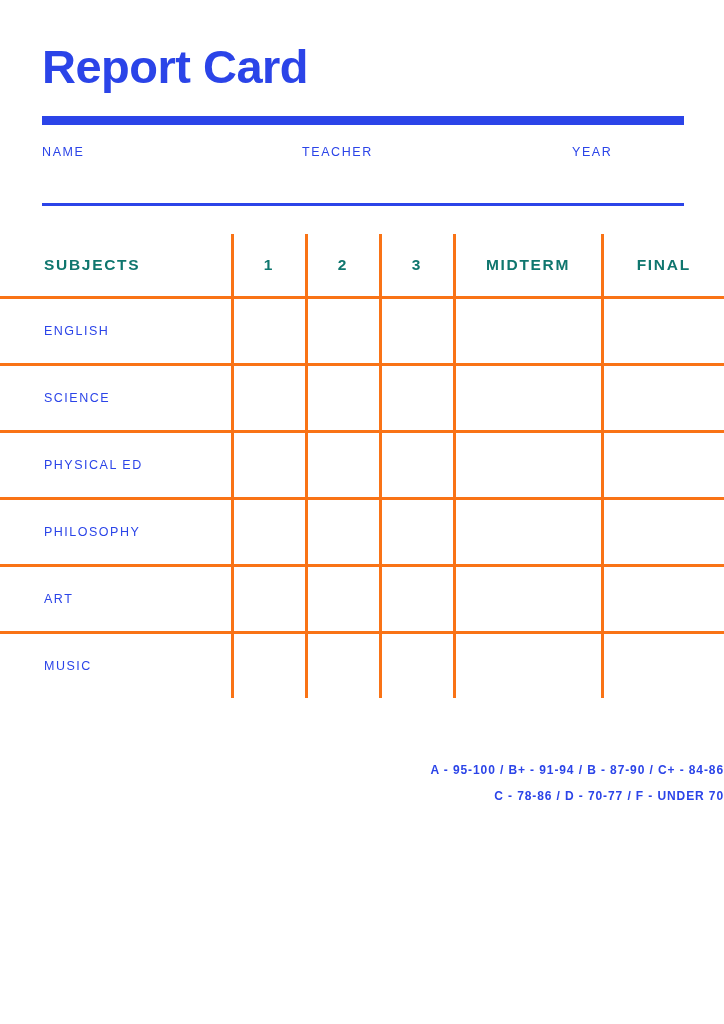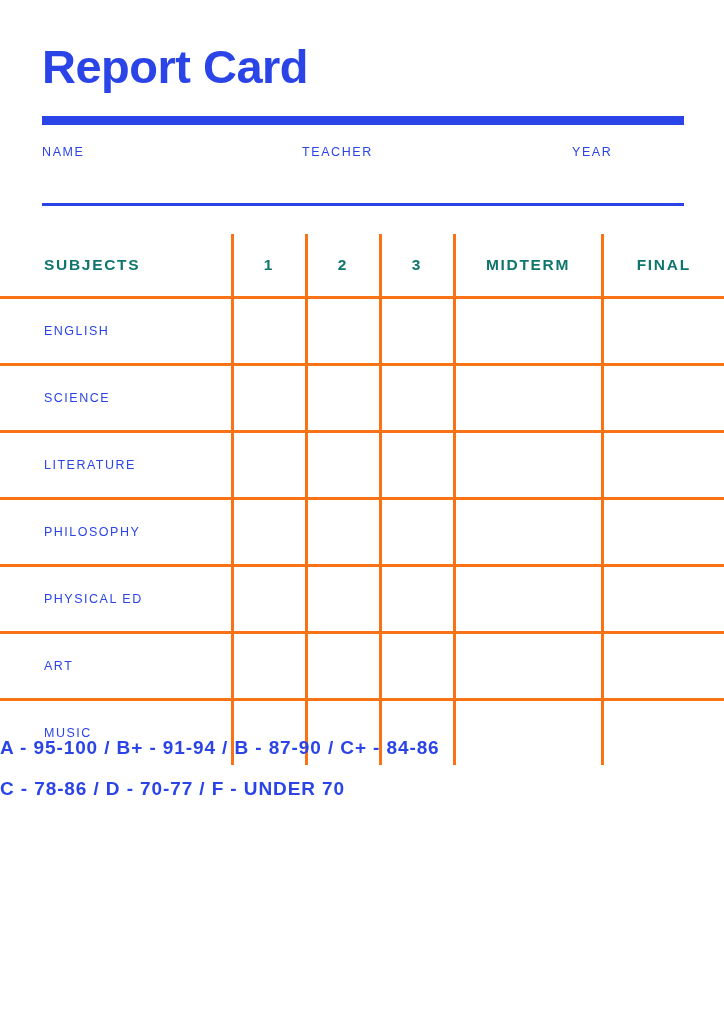--- a/index.html
+++ b/index.html
@@ -115,22 +115,22 @@
   .table tr:last-child td {
     border-bottom: none;
   }
 
   
   .legend {
     position: absolute;
     left: 0;
     right: 0;
     bottom: 34px;
-    text-align: left;
-    font-size: 19px;
+    text-align: right;
+    font-size: 12px;
     letter-spacing: 0.9px;
     font-weight: bold;
     color: #2b44e8;
     line-height: 2.15;
   }
   .legend div { white-space: nowrap; }
 </style>
 </head>
 <body>
 
@@ -180,37 +180,29 @@
       </tr>
       <tr>
         <td class="subject">SCIENCE</td>
         <td class="cell"></td>
         <td class="cell"></td>
         <td class="cell"></td>
         <td class="cell"></td>
         <td class="cell"></td>
       </tr>
       <tr>
-        <td class="subject">LITERATURE</td>
+        <td class="subject">PHYSICAL ED</td>
         <td class="cell"></td>
         <td class="cell"></td>
         <td class="cell"></td>
         <td class="cell"></td>
         <td class="cell"></td>
       </tr>
       <tr>
         <td class="subject">PHILOSOPHY</td>
-        <td class="cell"></td>
-        <td class="cell"></td>
-        <td class="cell"></td>
-        <td class="cell"></td>
-        <td class="cell"></td>
-      </tr>
-      <tr>
-        <td class="subject">PHYSICAL ED</td>
         <td class="cell"></td>
         <td class="cell"></td>
         <td class="cell"></td>
         <td class="cell"></td>
         <td class="cell"></td>
       </tr>
       <tr>
         <td class="subject">ART</td>
         <td class="cell"></td>
         <td class="cell"></td>

